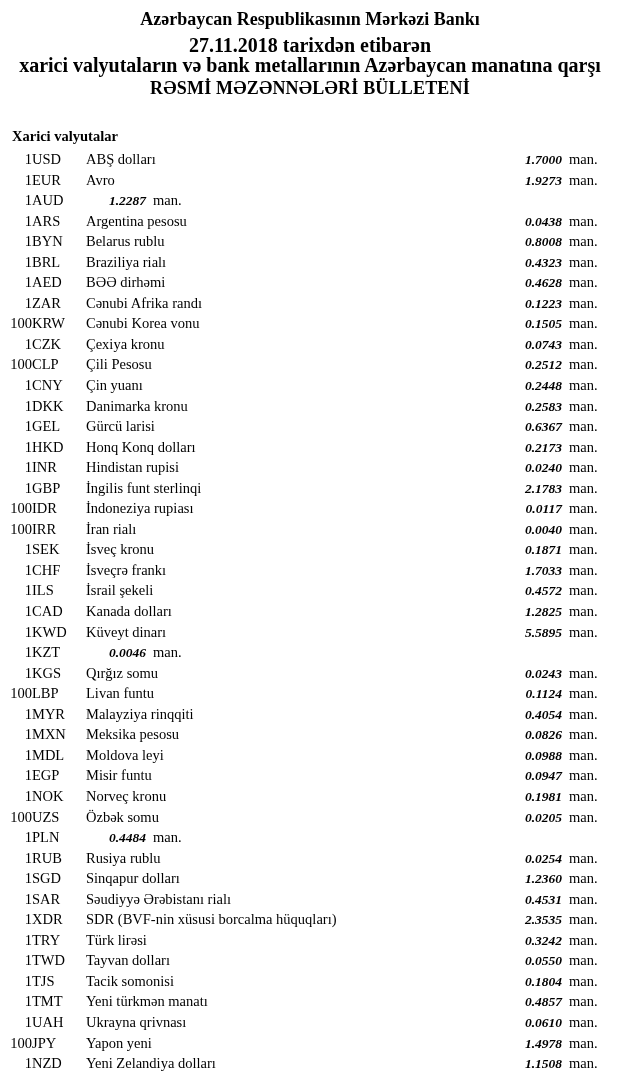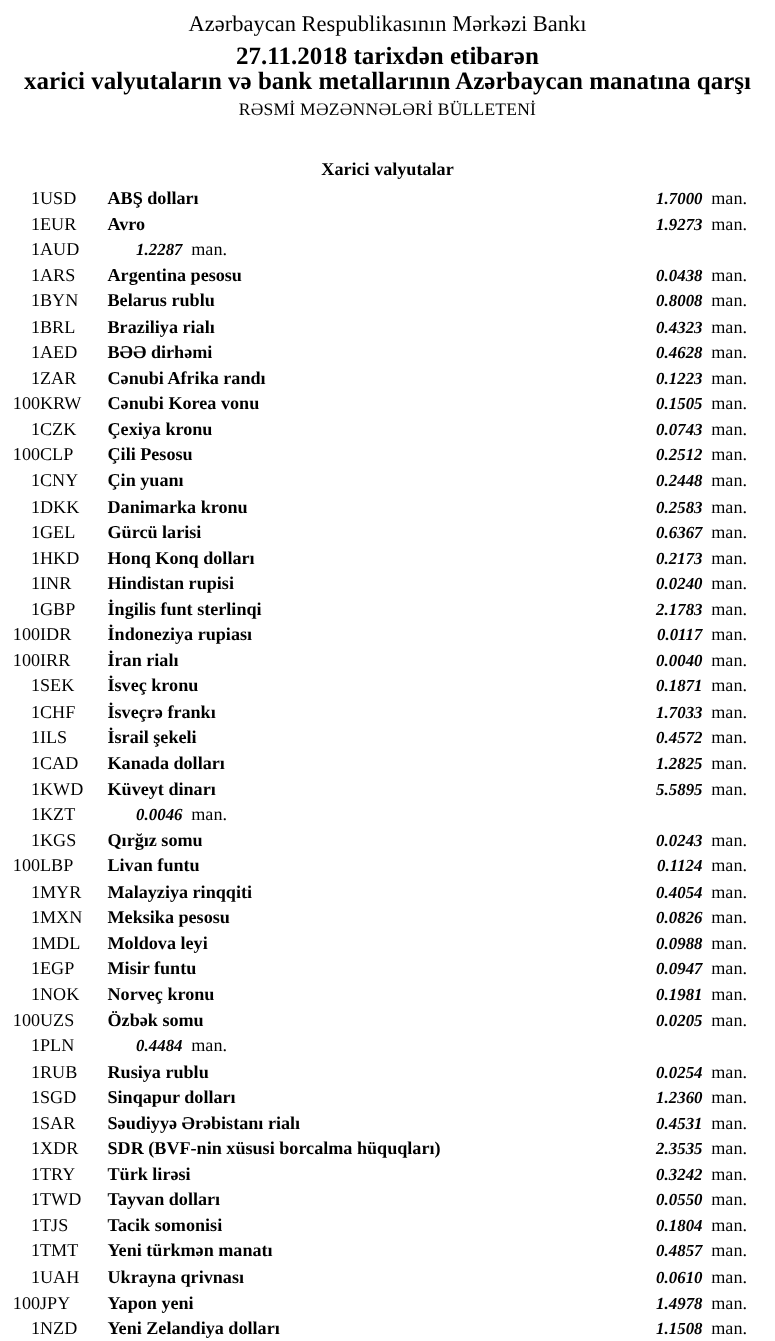--- a/index.html
+++ b/index.html
@@ -10,63 +10,64 @@
     background: #ffffff;
     color: #000000;
     font-family: "Liberation Serif", "DejaVu Serif", serif;
     overflow: hidden;
   }
   .page { width: 620px; padding-top: 8px; }
 
   .header { text-align: center; }
   .bank-title {
     font-size: 18px;
-    font-weight: normal;
+    font-weight: bold;
     line-height: 22px;
   }
   .date-line {
     margin-top: 7px;
     font-size: 20px;
     font-weight: bold;
     line-height: 17px;
   }
   .subtitle {
     margin-top: 3px;
     font-size: 20px;
     font-weight: bold;
     line-height: 17px;
   }
   .bulletin-title {
     margin-top: 5px;
-    font-size: 14px;
-    font-weight: normal;
+    font-size: 18px;
+    font-weight: bold;
     line-height: 19px;
     letter-spacing: 0.2px;
   }
 
   .section-title {
     margin-top: 30px;
     margin-bottom: 4px;
-    text-align: center;
+    text-align: left;
     font-size: 14.5px;
     font-weight: bold;
+    padding-left: 12px;
   }
 
   .rates { width: 620px; }
   .row {
     display: flex;
     align-items: baseline;
     height: 20.55px;
     font-size: 14.5px;
     line-height: 20.55px;
     white-space: nowrap;
   }
   .qty   { width: 32px;  text-align: right; flex: 0 0 auto; }
   .code  { width: 52px;  flex: 0 0 auto; }
-  .name  { flex: 1 1 auto; padding-left: 2px; overflow: hidden; font-weight: bold; }
+  .name  { flex: 1 1 auto; padding-left: 2px; overflow: hidden; }
   .rate  {
     width: 62px; flex: 0 0 auto;
     text-align: right;
     font-weight: bold;
     font-style: italic;
     font-size: 13.5px;
   }
   .unit  { width: 58px; flex: 0 0 auto; padding-left: 7px; }
 </style>
 </head>

